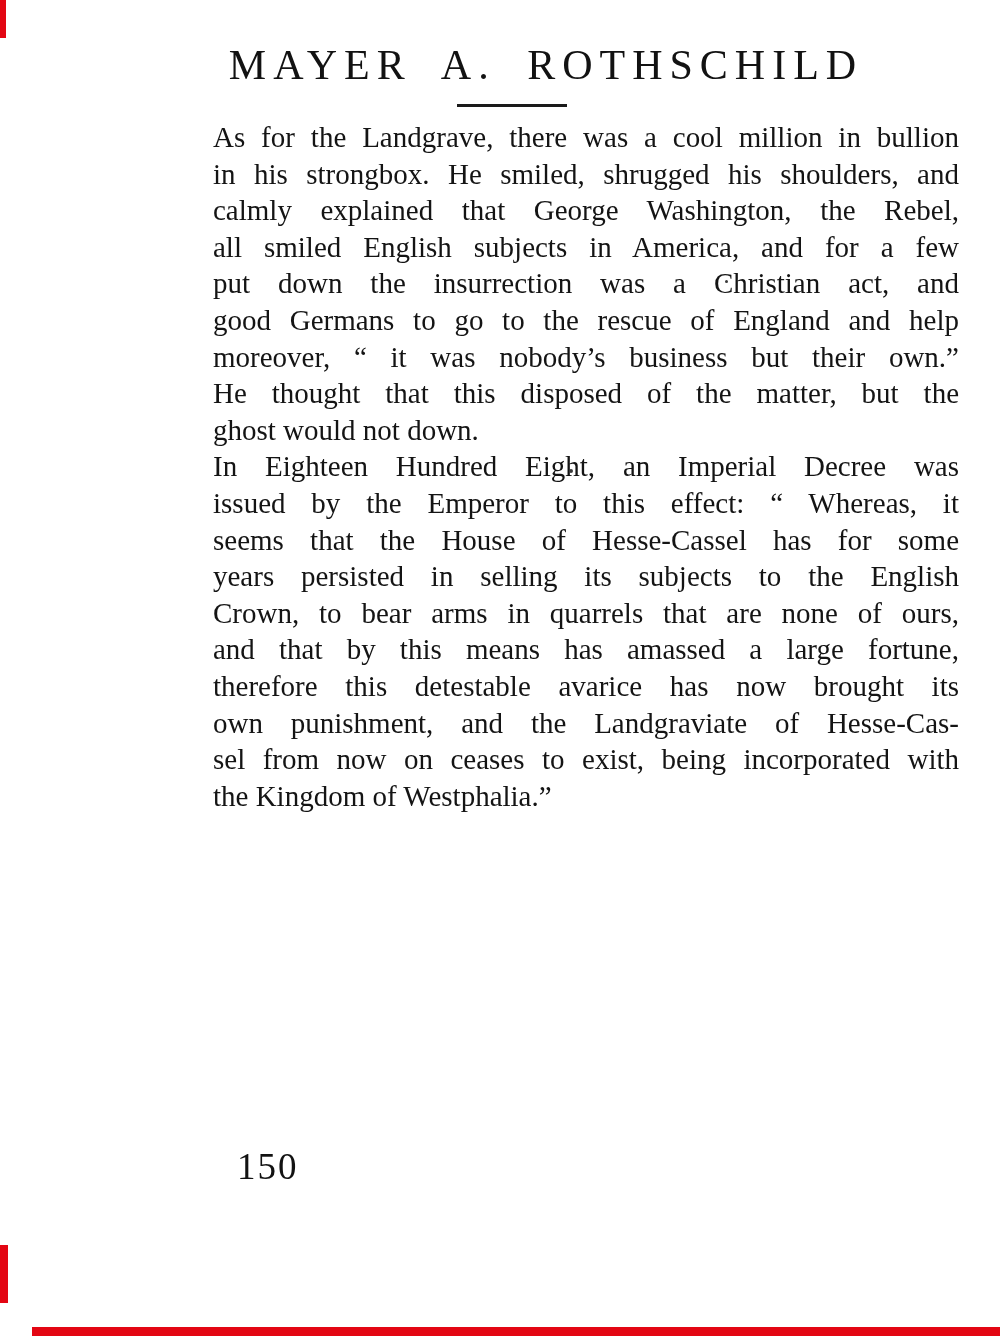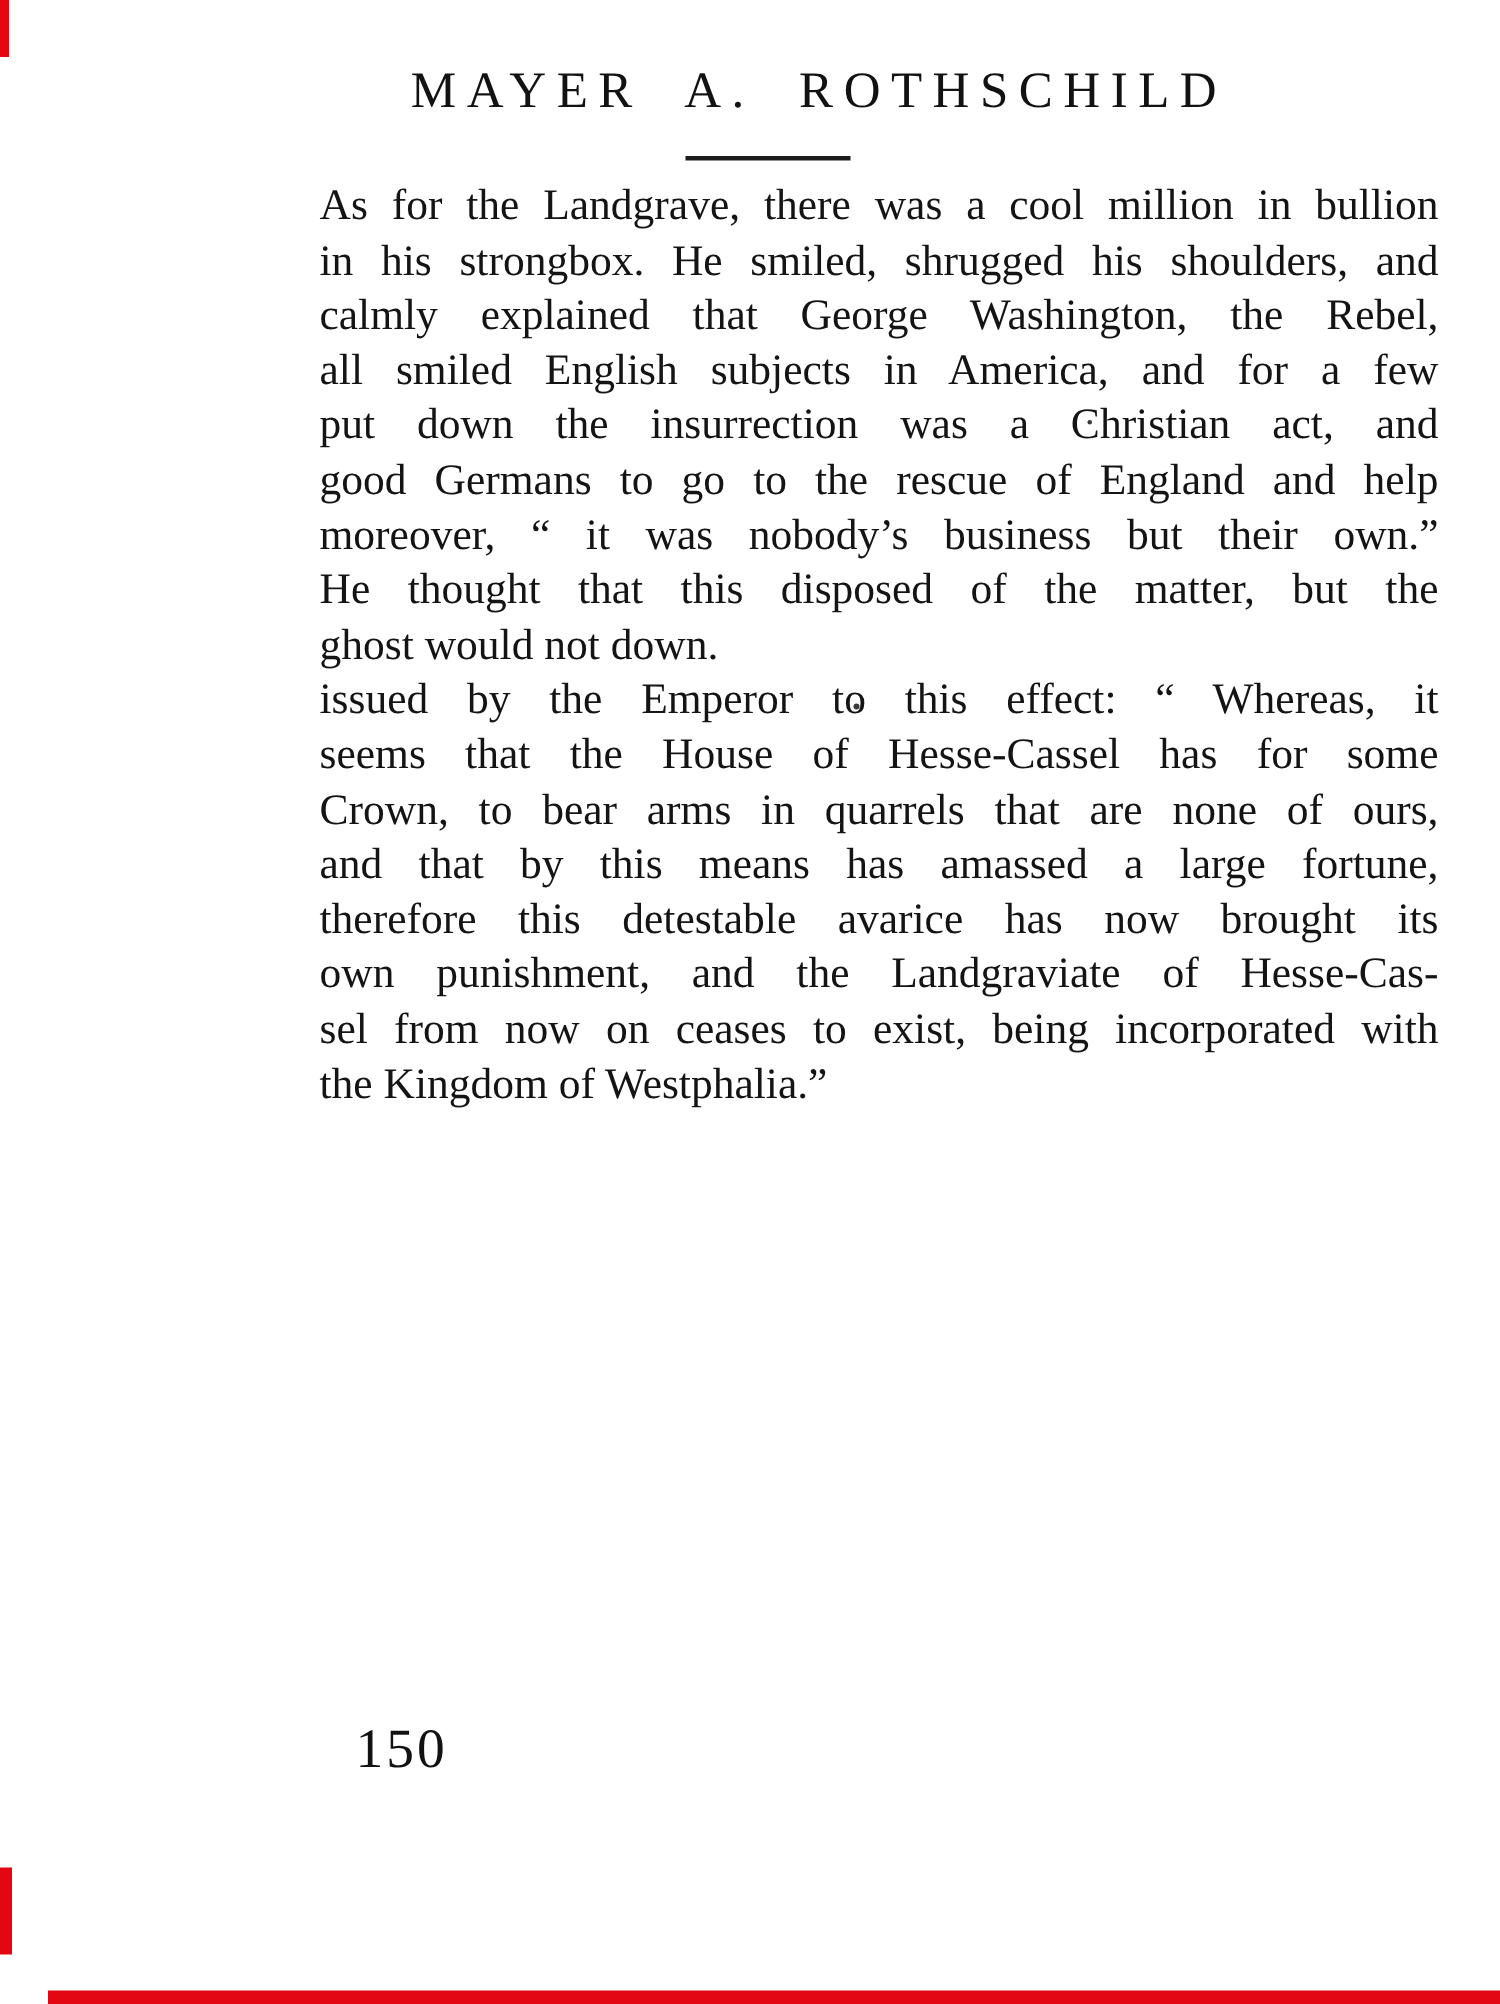--- a/index.html
+++ b/index.html
@@ -18,21 +18,21 @@
     color: #141414;
   }
 
   
   .heading {
     position: absolute;
     top: 42px;
     left: 173px;
     width: 746px;
     text-align: center;
-    font-size: 34px;
+    font-size: 42px;
     font-weight: 500;
     line-height: 1.1;
     letter-spacing: 7px;
     word-spacing: 14px;
     white-space: nowrap;
     color: #121212;
   }
 
   .title-rule {
     position: absolute;
@@ -100,22 +100,24 @@
   <div class="body-block">
     <div class="text-line">As for the Landgrave, there was a cool million in bullion</div>
     <div class="text-line">in his strongbox. He smiled, shrugged his shoulders, and</div>
     <div class="text-line">calmly explained that George Washington, the Rebel,</div>
     <div class="text-line">all smiled English subjects in America, and for a few</div>
     <div class="text-line">put down the insurrection was a Christian act, and</div>
     <div class="text-line">good Germans to go to the rescue of England and help</div>
     <div class="text-line">moreover, “ it was nobody’s business but their own.”</div>
     <div class="text-line">He thought that this disposed of the matter, but the</div>
     <div class="text-line para-end">ghost would not down.</div>
+    <div class="text-line">In Eighteen Hundred Eight, an Imperial Decree was</div>
     <div class="text-line">issued by the Emperor to this effect: “ Whereas, it</div>
     <div class="text-line">seems that the House of Hesse-Cassel has for some</div>
+    <div class="text-line">years persisted in selling its subjects to the English</div>
     <div class="text-line">Crown, to bear arms in quarrels that are none of ours,</div>
     <div class="text-line">and that by this means has amassed a large fortune,</div>
     <div class="text-line">therefore this detestable avarice has now brought its</div>
     <div class="text-line">own punishment, and the Landgraviate of Hesse-Cas-</div>
     <div class="text-line">sel from now on ceases to exist, being incorporated with</div>
     <div class="text-line para-end">the Kingdom of Westphalia.”</div>
   </div>
 
   <div class="page-number">150</div>
 

